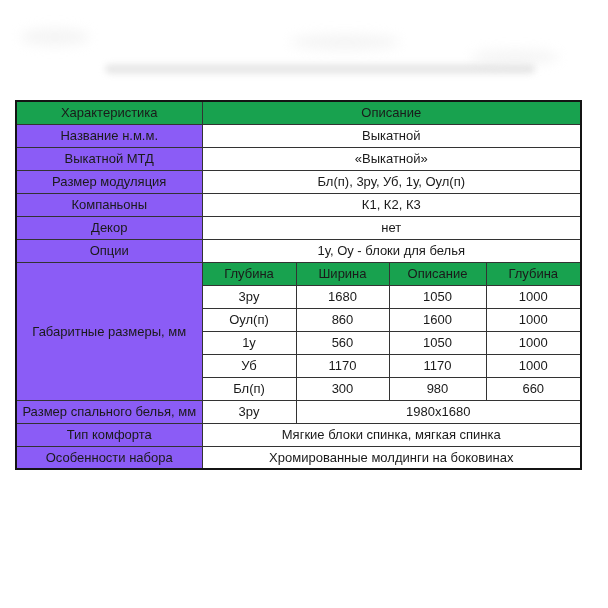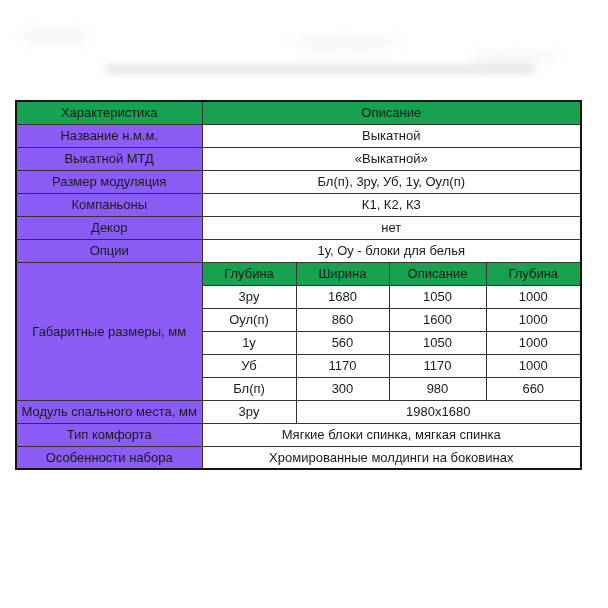--- a/index.html
+++ b/index.html
@@ -139,21 +139,21 @@
       <td>1000</td>
     </tr>
     <tr>
       <td>Бл(п)</td>
       <td>300</td>
       <td>980</td>
       <td>660</td>
     </tr>
 
     <tr>
-      <td class="label-cell">Модуль спального места, мм</td>
+      <td class="label-cell">Размер спального белья, мм</td>
       <td>3ру</td>
       <td colspan="3">1980х1680</td>
     </tr>
 
     <tr>
       <td class="label-cell">Тип комфорта</td>
       <td colspan="4">Мягкие блоки спинка, мягкая спинка</td>
     </tr>
 
     <tr>

